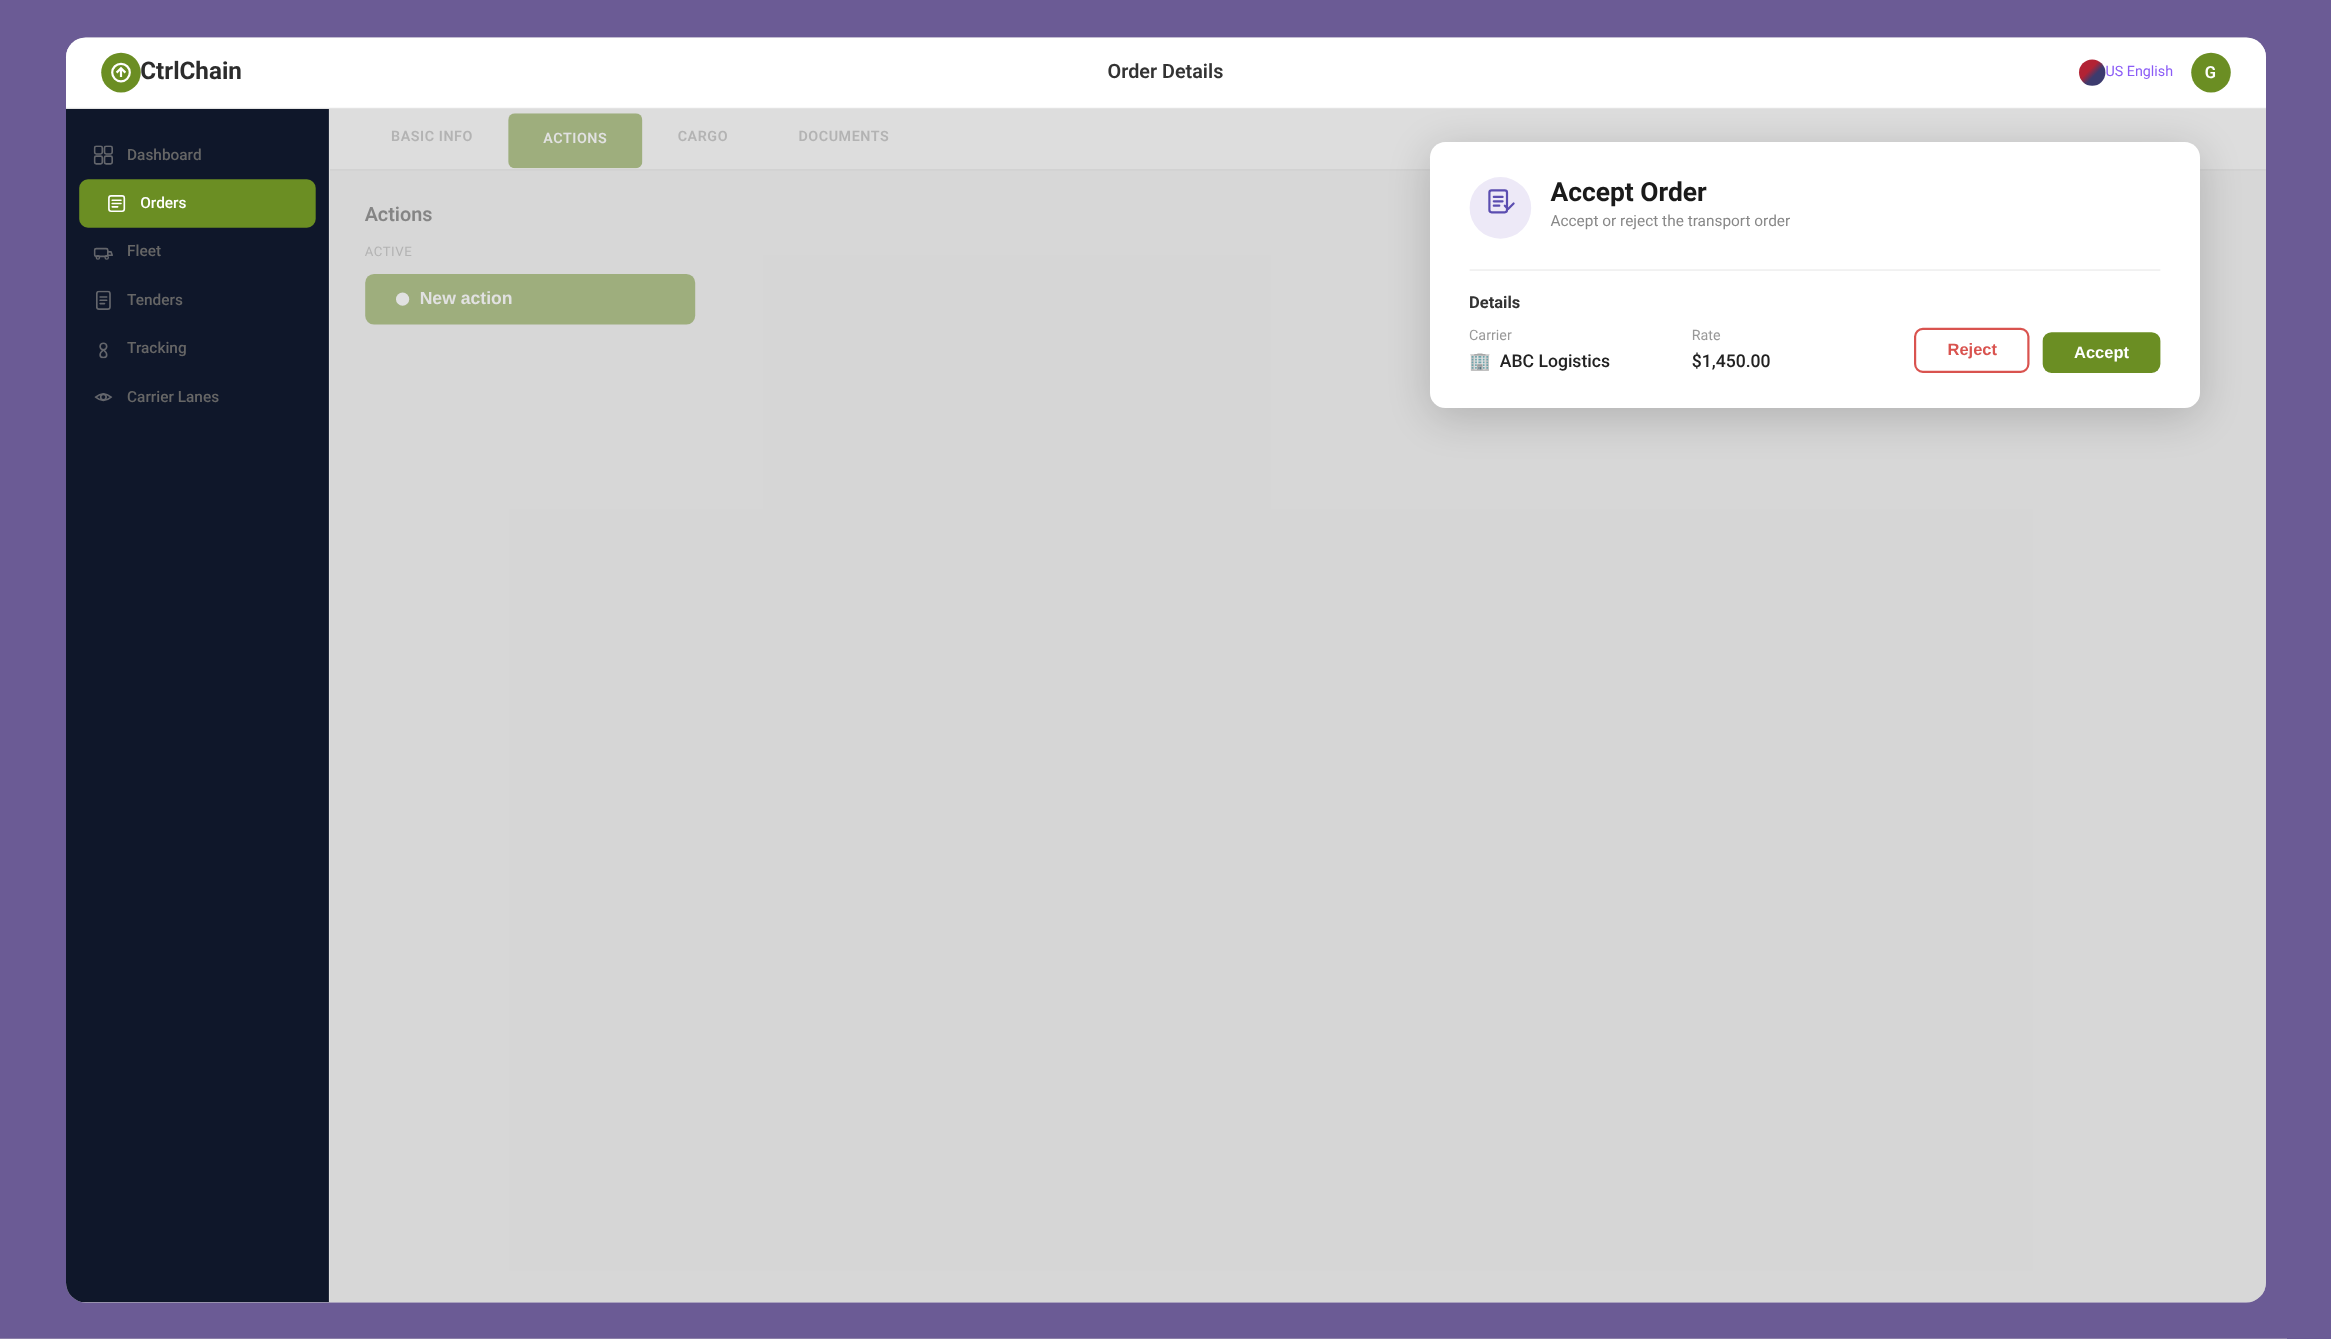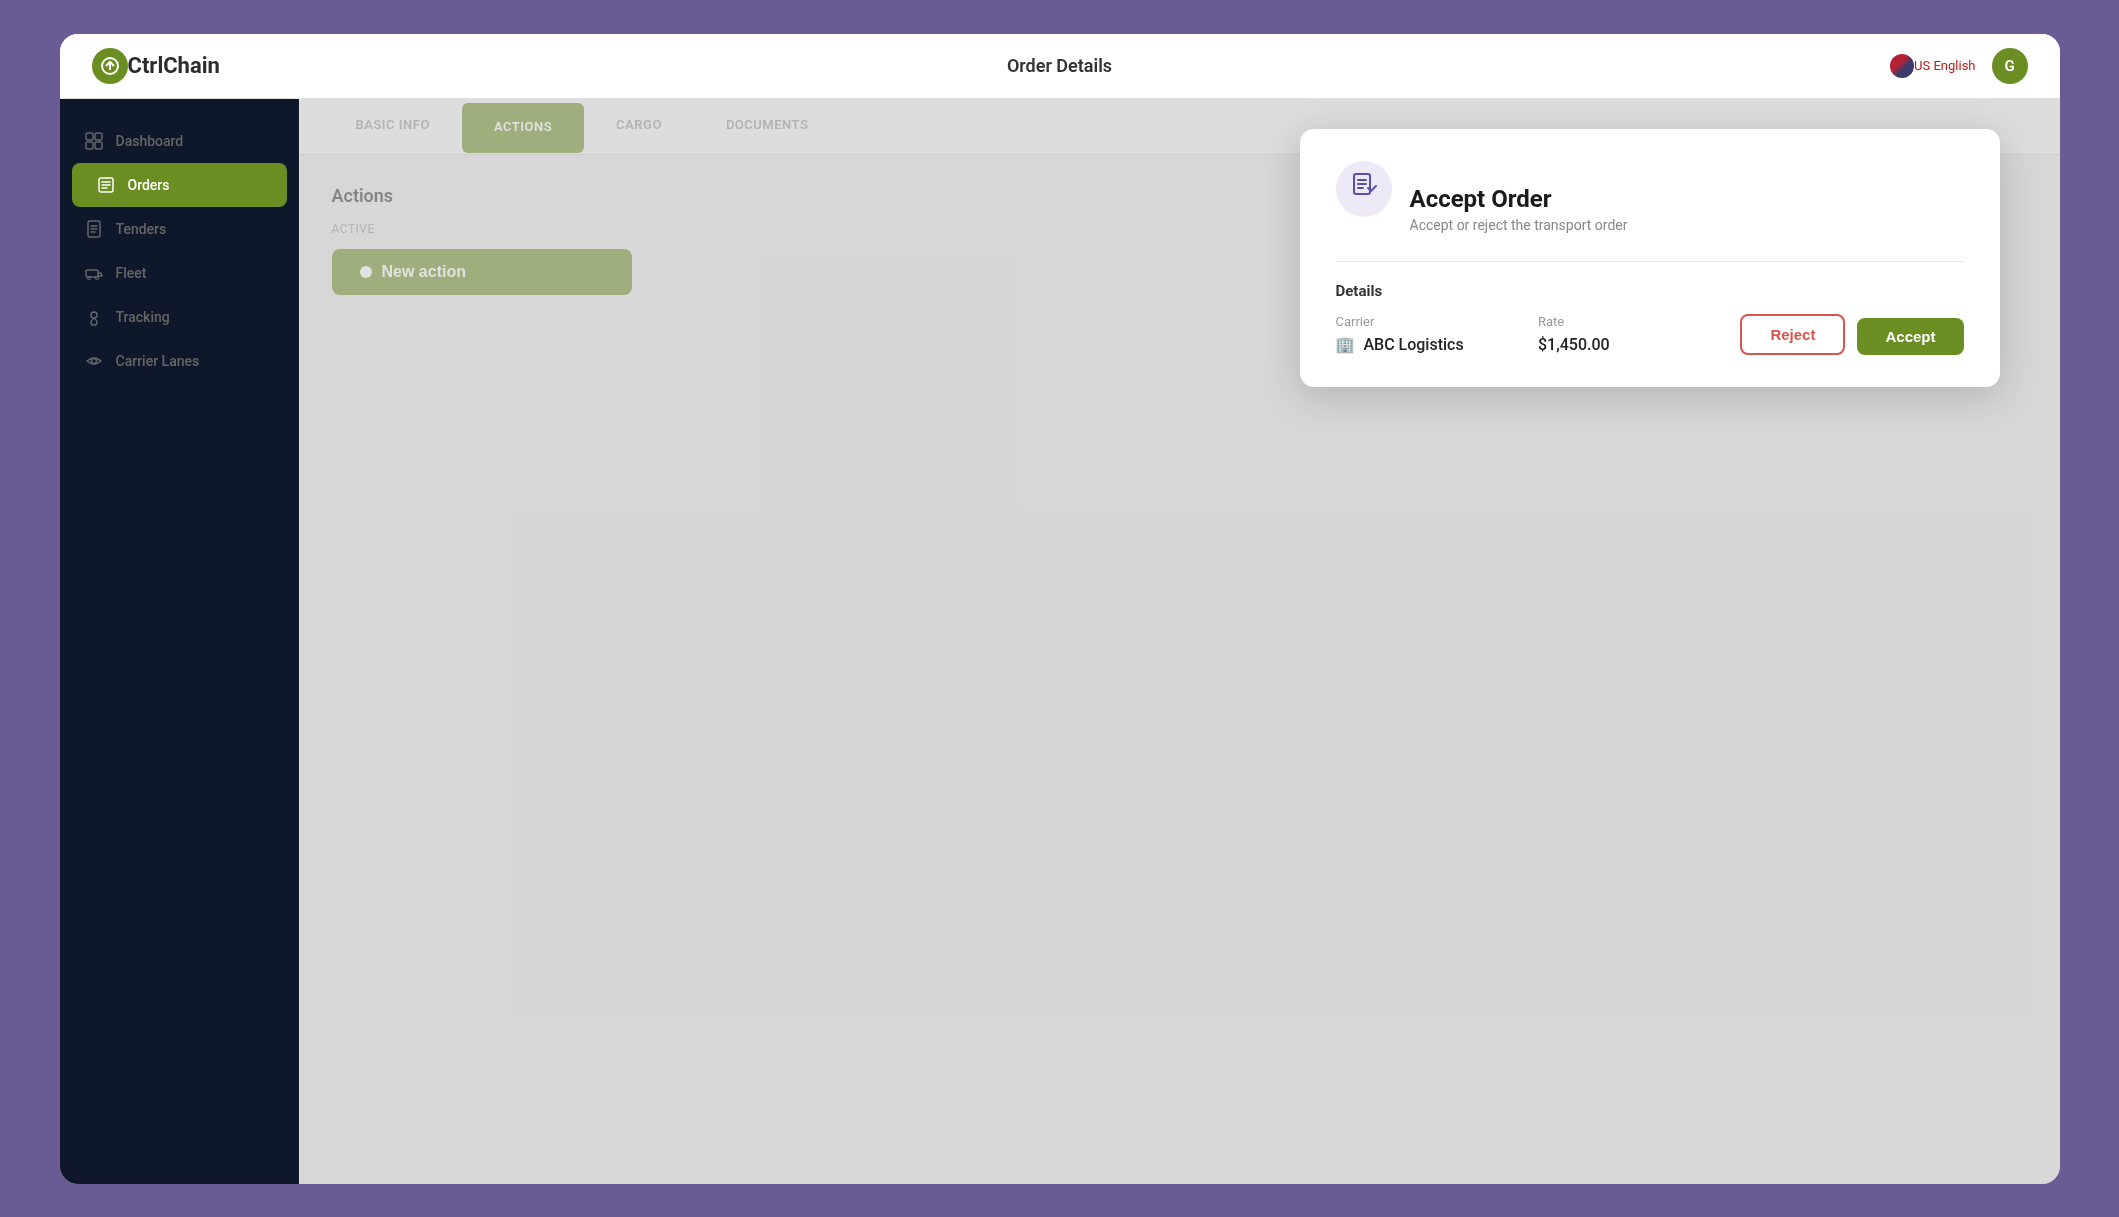--- a/index.html
+++ b/index.html
@@ -66,21 +66,21 @@
     .header-right {
       display: flex;
       align-items: center;
       gap: 16px;
     }
     .lang-flag {
       display: flex;
       align-items: center;
       gap: 0;
       font-size: 13px;
-      color: #b91c1c;
+      color: #8b5cf6;
       cursor: pointer;
       justify-content: flex-end;
     }
     .flag-circle {
       width: 24px;
       height: 24px;
       border-radius: 50%;
       background: linear-gradient(135deg, #b22234 40%, #3c3b6e 60%);
     }
     .user-avatar {
@@ -249,21 +249,20 @@
     .modal-icon {
       font-size: 26px;
       color: #5b4db0;
     }
     .modal-title-area {}
     .modal-title {
       font-size: 24px;
       font-weight: 700;
       color: #1a1a1a;
       margin-bottom: 4px;
-      margin-top: 24px;
     }
     .modal-subtitle {
       font-size: 14px;
       color: #888;
     }
     .modal-divider {
       border: none;
       border-top: 1px solid #e8e8e8;
       margin: 8px 0 20px 0;
     }
@@ -370,36 +369,36 @@
           <svg width="18" height="18" viewBox="0 0 18 18" fill="none">
             <rect x="2" y="2" width="14" height="14" rx="2" stroke="#fff" stroke-width="1.5"></rect>
             <path d="M5 6h8M5 9h8M5 12h5" stroke="#fff" stroke-width="1.5" stroke-linecap="round"></path>
           </svg>
         </span>
         <span>Orders</span>
       </div>
       <div class="sidebar-item">
         <span class="sidebar-icon">
           <svg width="18" height="18" viewBox="0 0 18 18" fill="none">
-            <rect x="3" y="1" width="12" height="16" rx="2" stroke="#888" stroke-width="1.5"></rect>
-            <path d="M6 6h6M6 9h6M6 12h4" stroke="#888" stroke-width="1.5" stroke-linecap="round"></path>
-          </svg>
-        </span>
-        <span>Tenders</span>
-      </div>
-      <div class="sidebar-item">
-        <span class="sidebar-icon">
-          <svg width="18" height="18" viewBox="0 0 18 18" fill="none">
             <rect x="1" y="6" width="12" height="7" rx="1.5" stroke="#888" stroke-width="1.5"></rect>
             <path d="M13 9h3l1 3H13" stroke="#888" stroke-width="1.5" stroke-linejoin="round"></path>
             <circle cx="4" cy="14" r="1.5" stroke="#888" stroke-width="1.2"></circle>
             <circle cx="12" cy="14" r="1.5" stroke="#888" stroke-width="1.2"></circle>
           </svg>
         </span>
         <span>Fleet</span>
+      </div>
+      <div class="sidebar-item">
+        <span class="sidebar-icon">
+          <svg width="18" height="18" viewBox="0 0 18 18" fill="none">
+            <rect x="3" y="1" width="12" height="16" rx="2" stroke="#888" stroke-width="1.5"></rect>
+            <path d="M6 6h6M6 9h6M6 12h4" stroke="#888" stroke-width="1.5" stroke-linecap="round"></path>
+          </svg>
+        </span>
+        <span>Tenders</span>
       </div>
       <div class="sidebar-item">
         <span class="sidebar-icon">
           <svg width="18" height="18" viewBox="0 0 18 18" fill="none">
             <circle cx="9" cy="7" r="3" stroke="#888" stroke-width="1.5"></circle>
             <path d="M9 10c-4 3-4 7 0 7s4-4 0-7z" stroke="#888" stroke-width="1.5" fill="none"></path>
           </svg>
         </span>
         <span>Tracking</span>
       </div>

